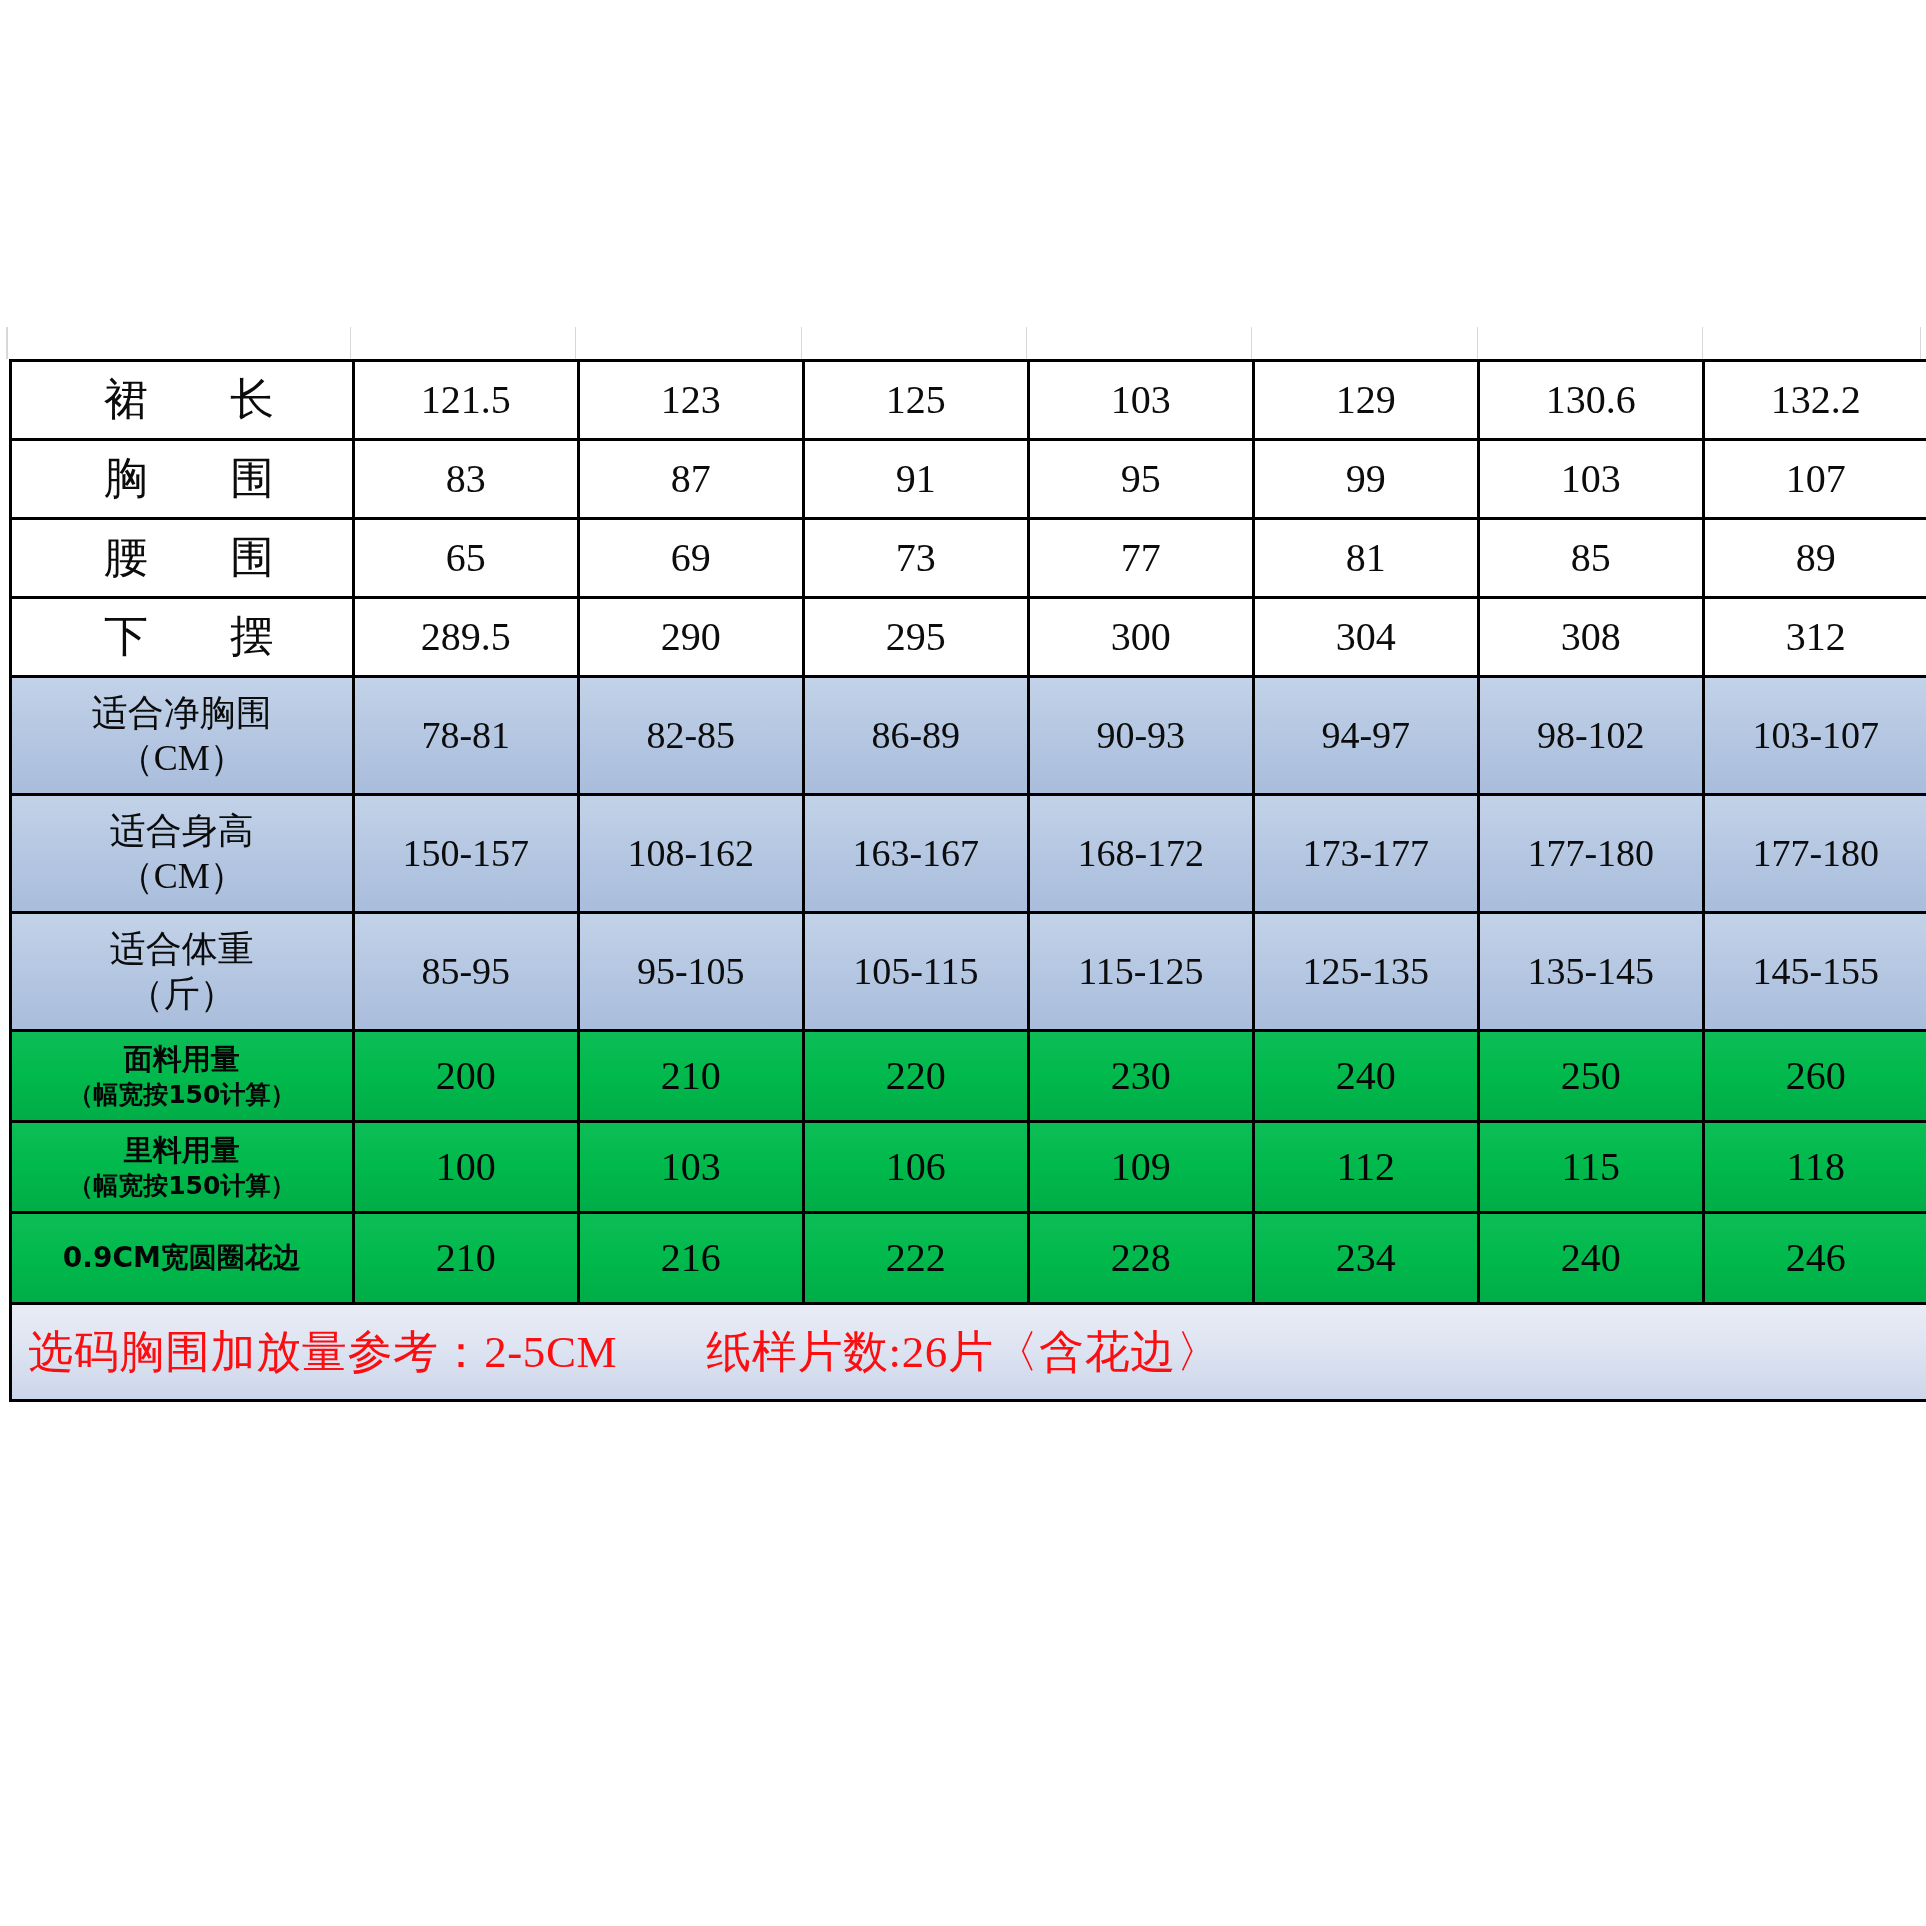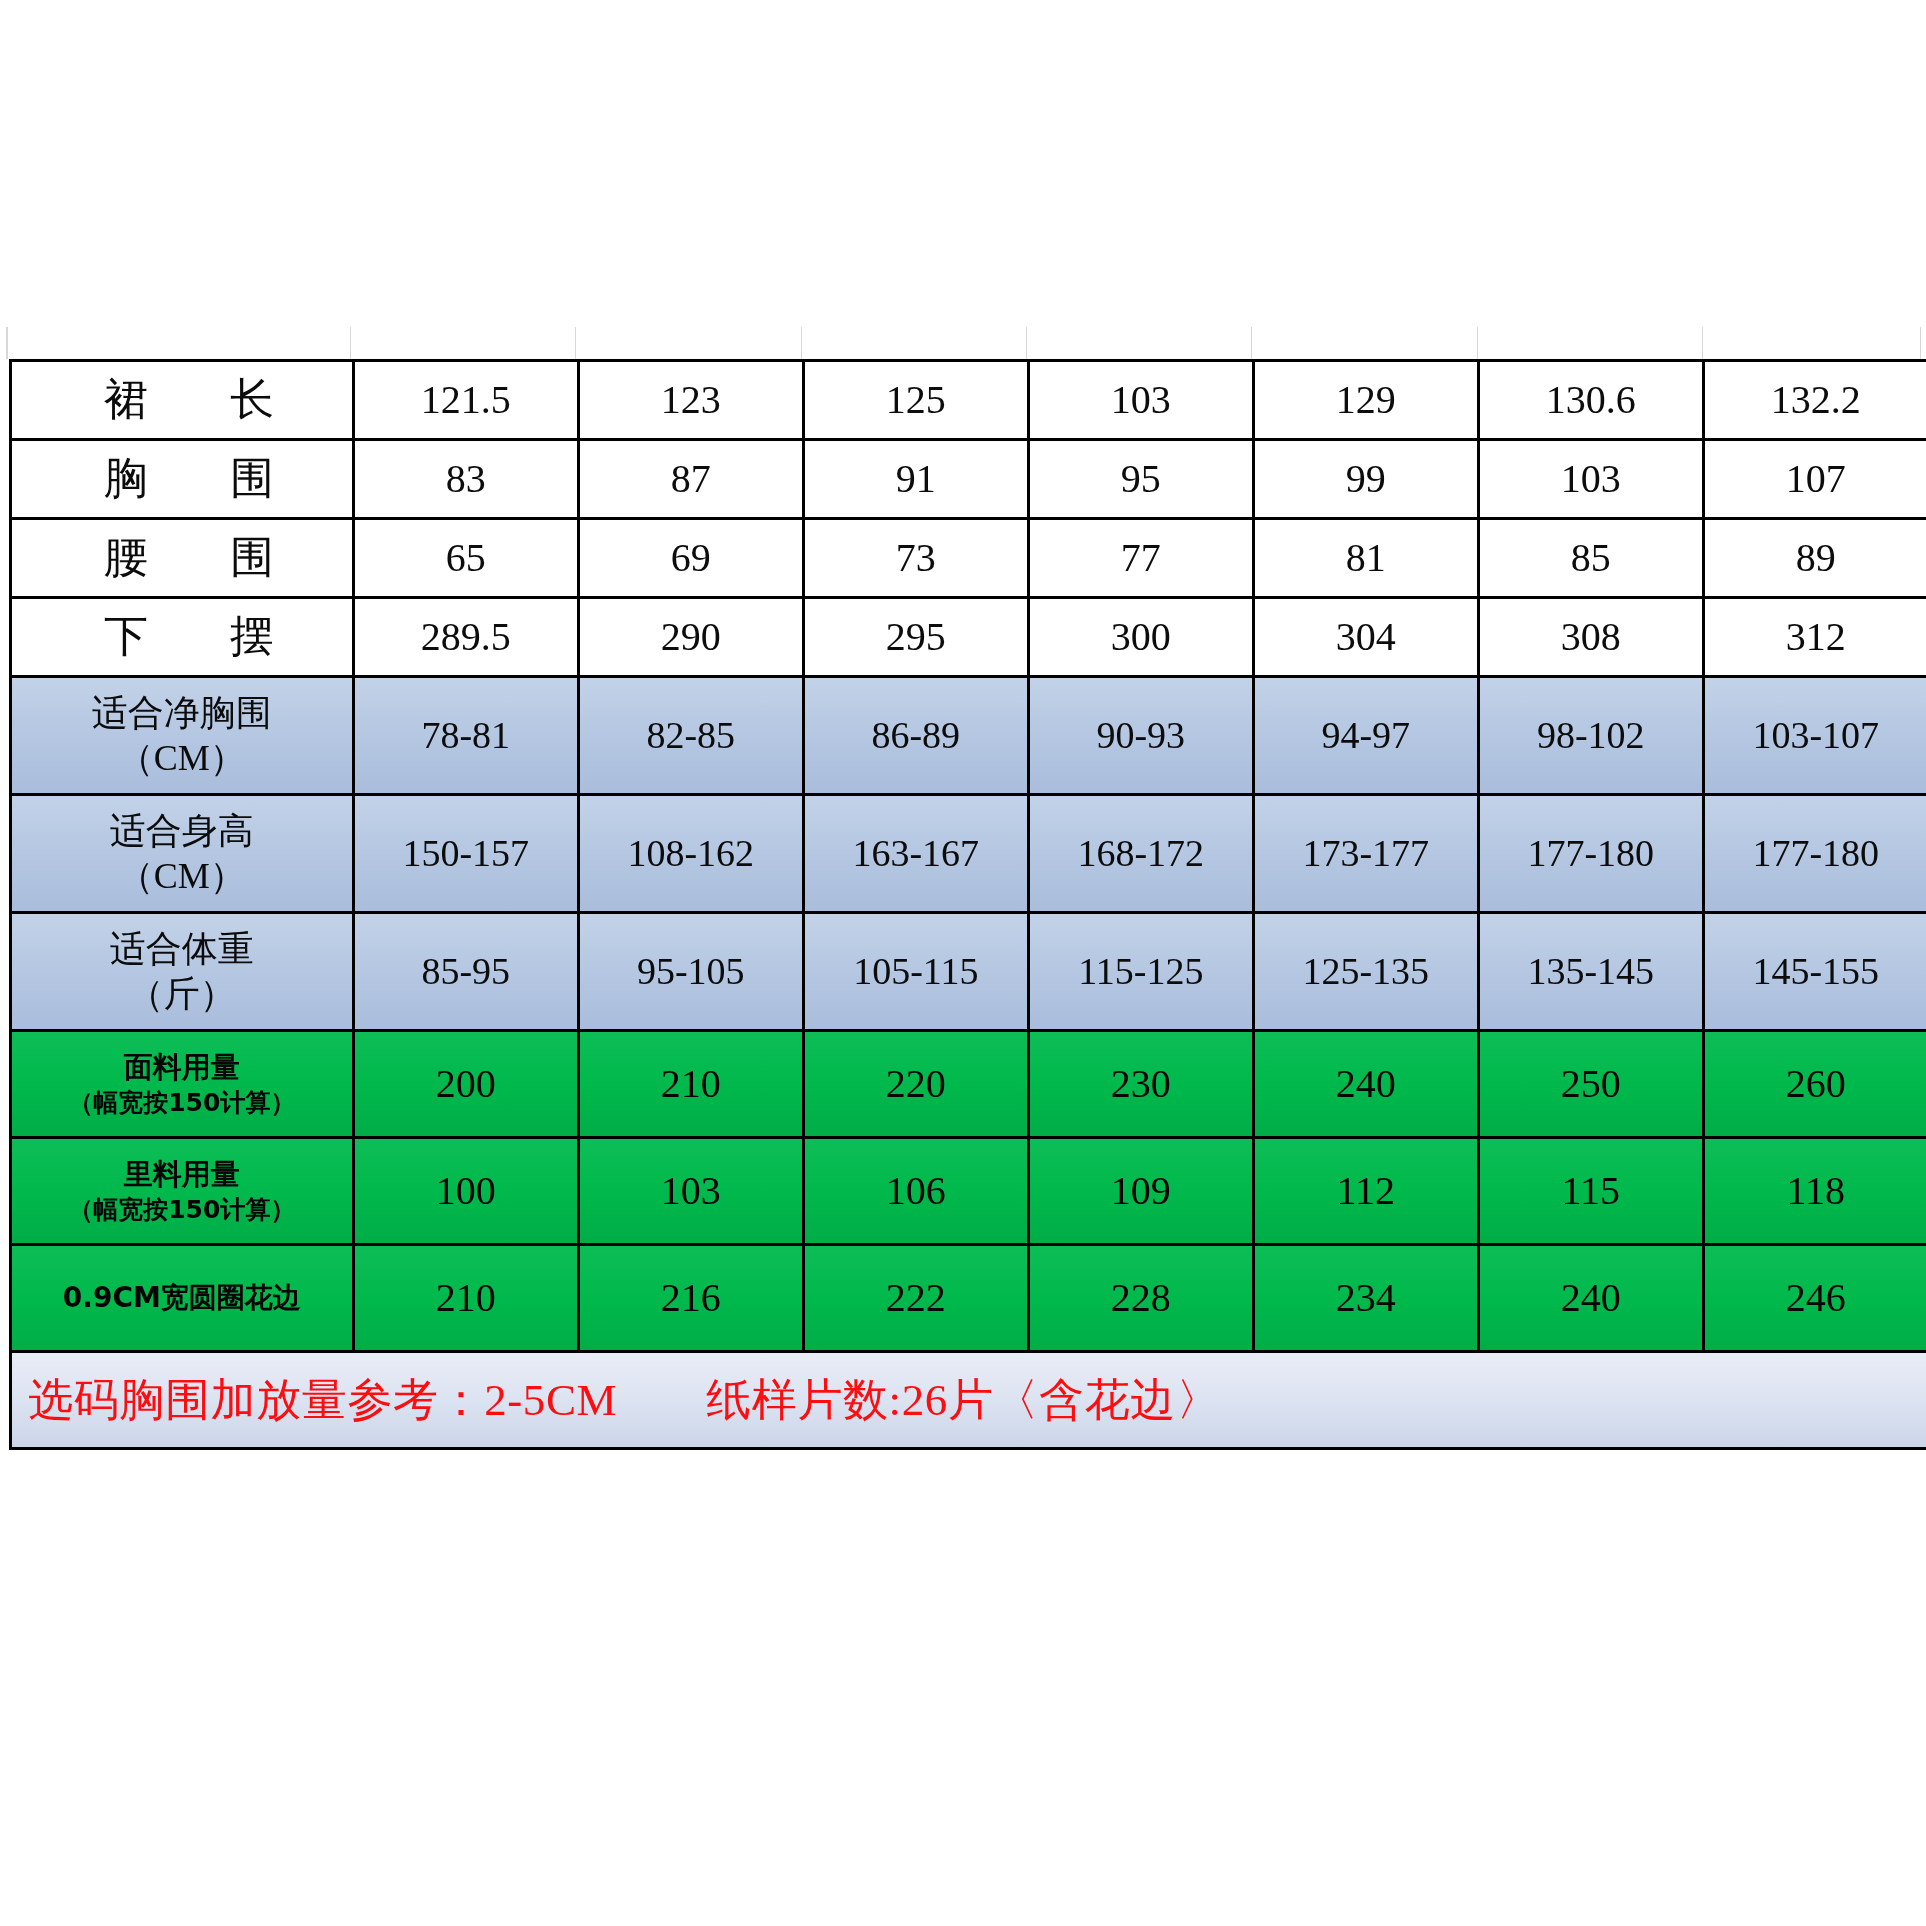--- a/index.html
+++ b/index.html
@@ -100,21 +100,21 @@
     font-size: 36px;
     line-height: 1.25;
   }
   .row-blue td.lbl .l1 { display: block; }
   .row-blue td.lbl .l2 { display: block; }
 
   
   .row-green td {
     background: linear-gradient(180deg, #0dbd56 0%, #00b94c 50%, #00ad47 100%);
     color: #060606;
-    height: 104px;
+    height: 88px;
     font-size: 40px;
   }
   .row-green td.lbl {
     font-family: "DejaVu Sans", "Liberation Sans", sans-serif;
     font-weight: bold;
     font-size: 28px;
     line-height: 1.3;
   }
   .row-green td.lbl .l1 { display: block; font-size: 29px; }
   .row-green td.lbl .l2 { display: block; font-size: 25px; }

